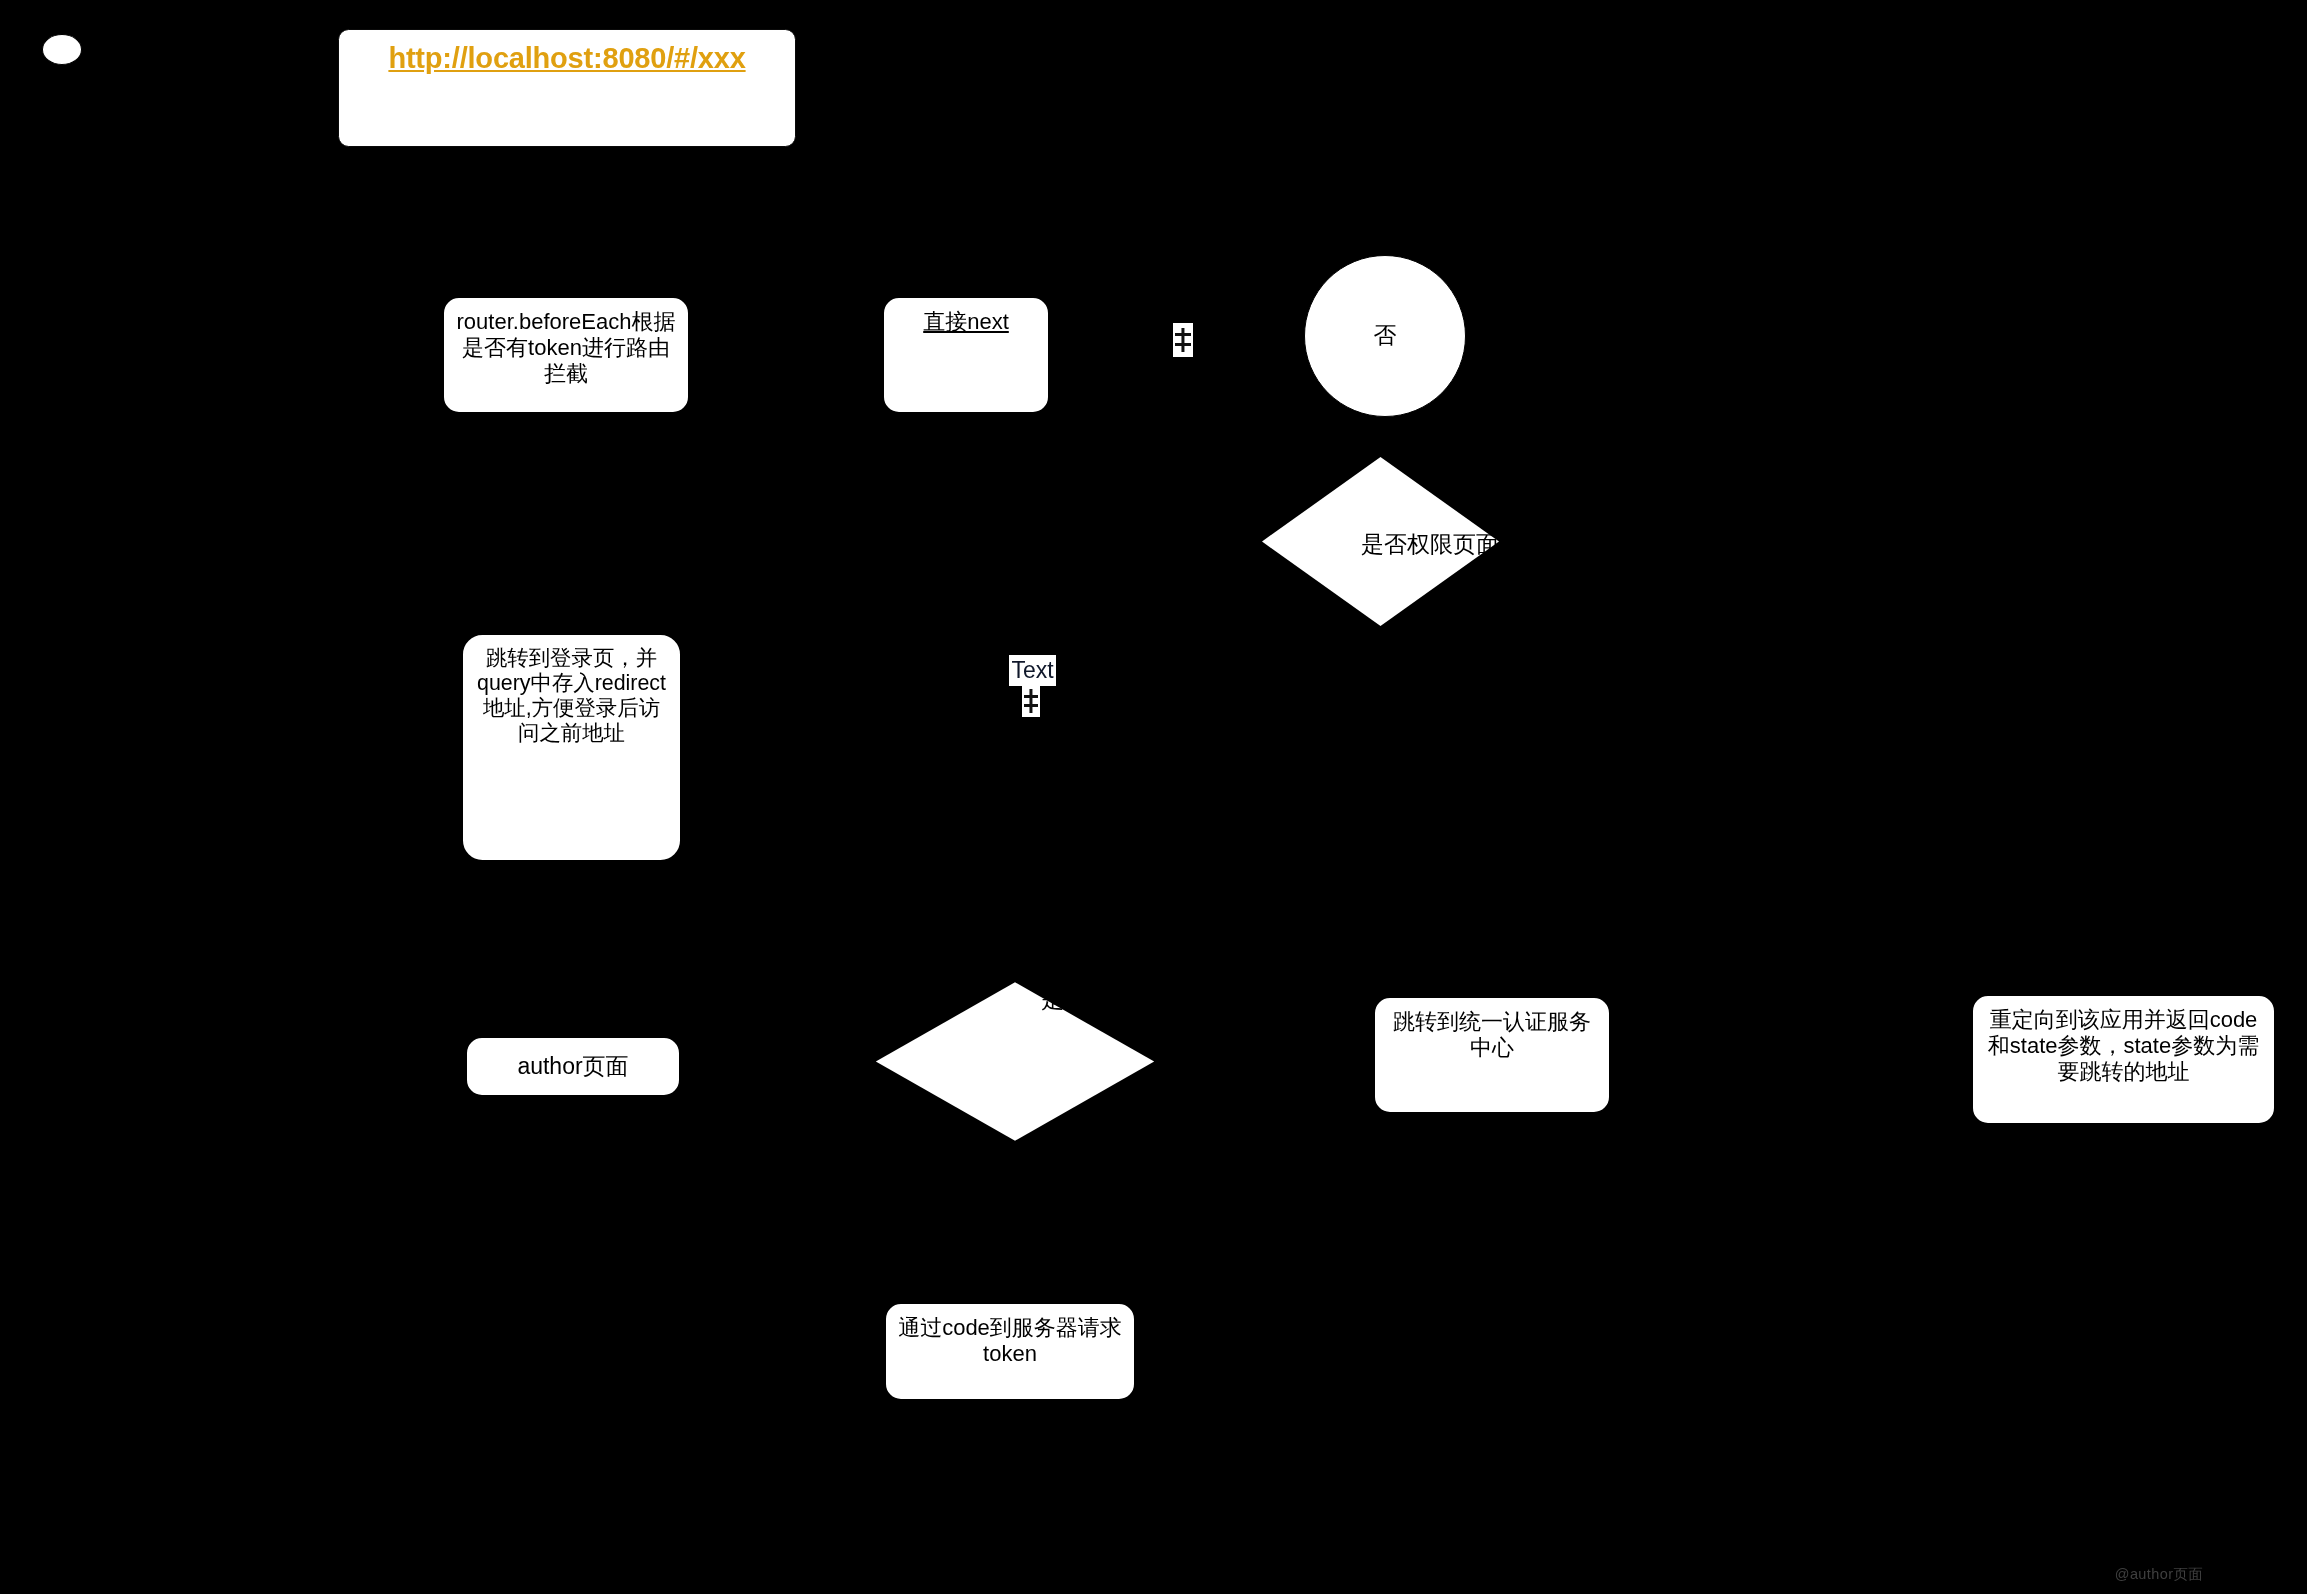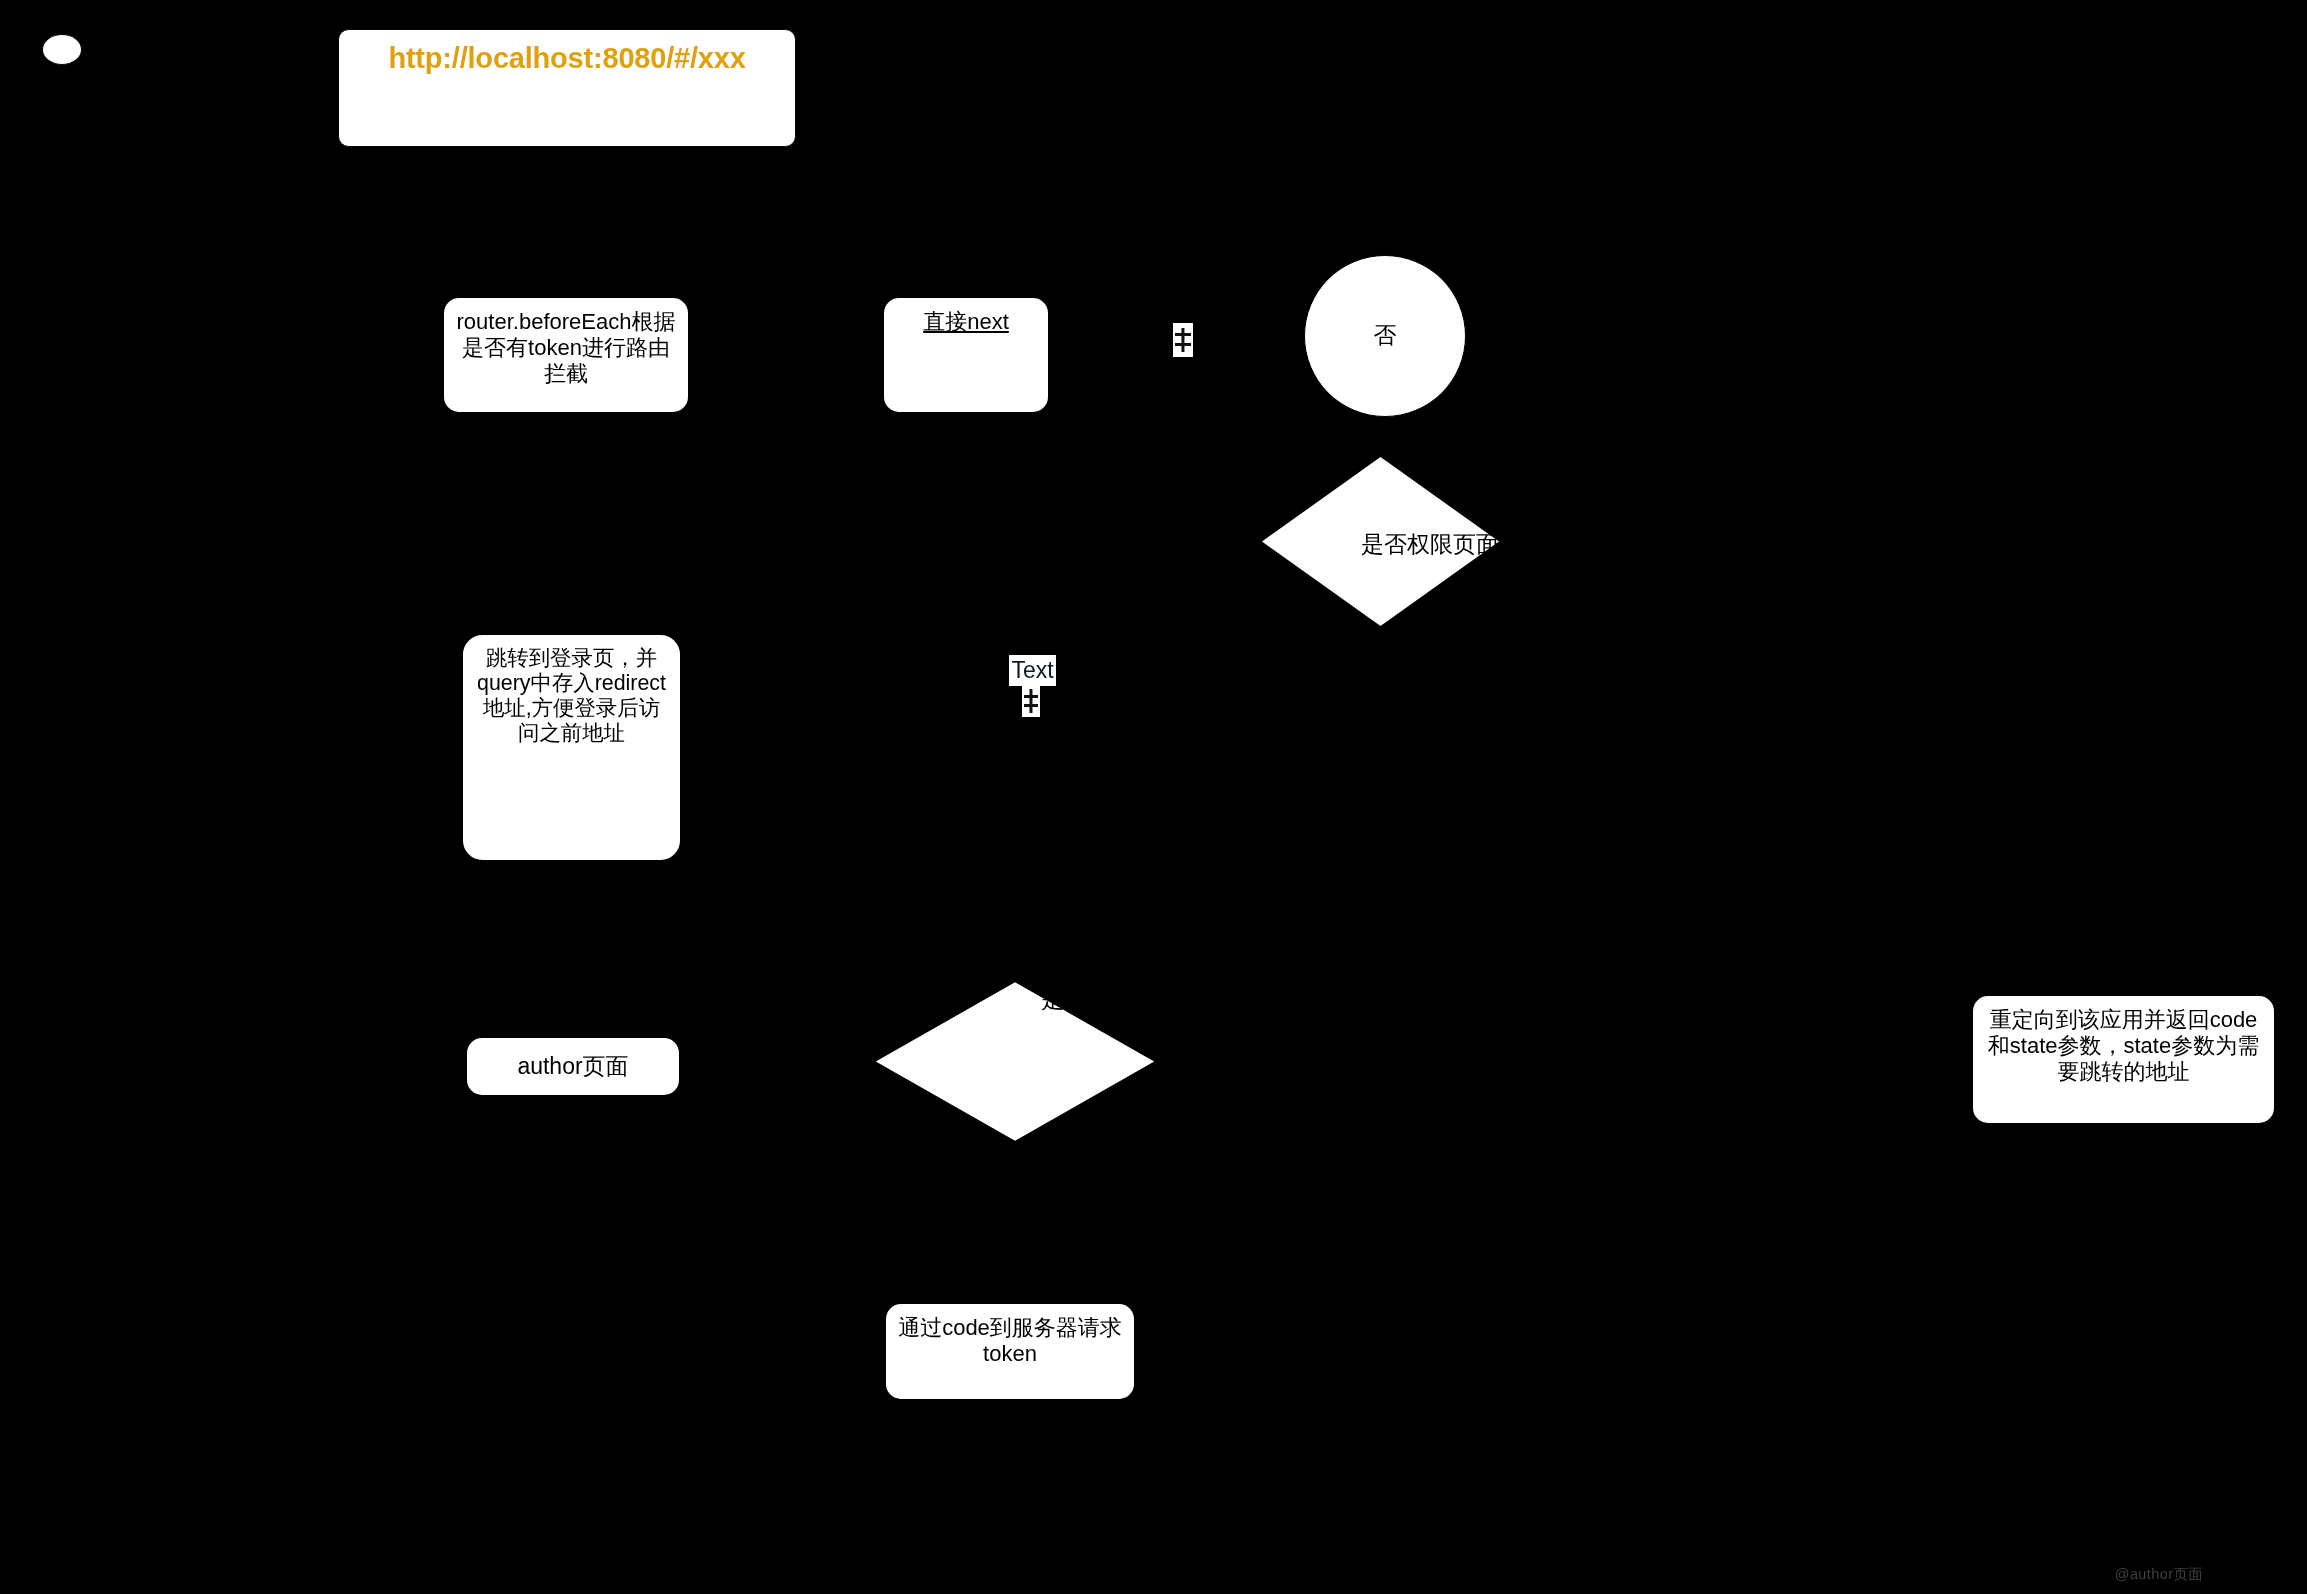--- a/index.html
+++ b/index.html
@@ -48,20 +48,21 @@
   
   .url-card {
     border-radius: 10.7px;
     border: 1.5px solid #0a0a0a;
   }
   .url-card .label {
     padding: 10.7px 7.6px 0 7.6px;
     width: 100%;
     color: #e0a010;
     font-weight: bold;
+    text-decoration: underline;
     text-underline-offset: 2.3px;
     letter-spacing: -0.2px;
   }
 
   
   .circle {
     border-radius: 50%;
     border: 1.5px solid #000000;
     align-items: center;
   }
@@ -196,20 +197,23 @@
 
   <div class="node rrect" style="left:465px; top:1036px; width:216px; height:61px; align-items:center;">
     <div class="label" style="font-size:23px; padding:0 7.6px;">author页面</div>
   </div>
 
   <div class="diamond-wrap" style="left:870px; top:979px; width:290px; height:165px;">
     <div class="diamond-shape soft"></div>
     <div class="diamond-label" style="top:4.6px; font-size:23px;">是否有code</div>
   </div>
 
+  <div class="node rrect" style="left:1373px; top:996px; width:238px; height:118px;">
+    <div class="label" style="font-size:22px;">跳转到统一认证服务中心</div>
+  </div>
 
   <div class="node rrect" style="left:1971px; top:994px; width:305px; height:131px;">
     <div class="label" style="font-size:22px; padding-left:6.1px; padding-right:6.1px;">重定向到该应用并返回code和state参数，state参数为需要跳转的地址</div>
   </div>
 
   <div class="node rrect" style="left:884px; top:1302px; width:252px; height:99px;">
     <div class="label" style="font-size:22px;">通过code到服务器请求token</div>
   </div>
 
   <div class="watermark" style="left:2159px; top:1565px; font-size:14.5px; transform:translateX(-50%);">@author页面</div>

